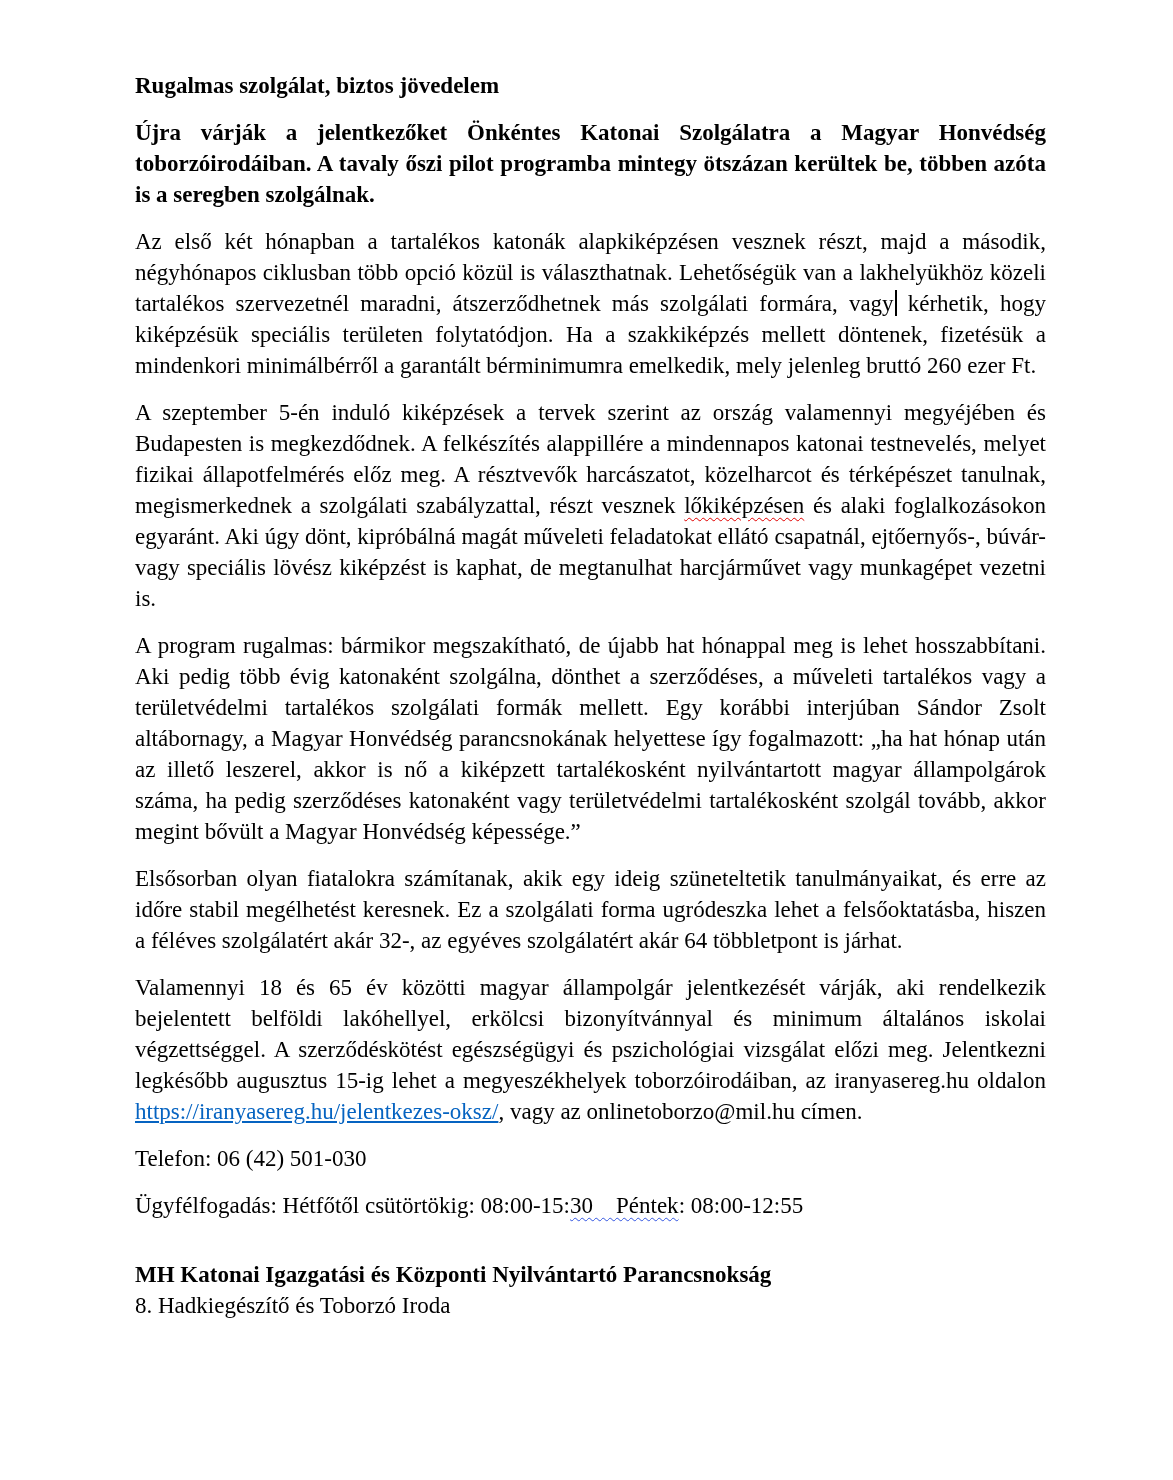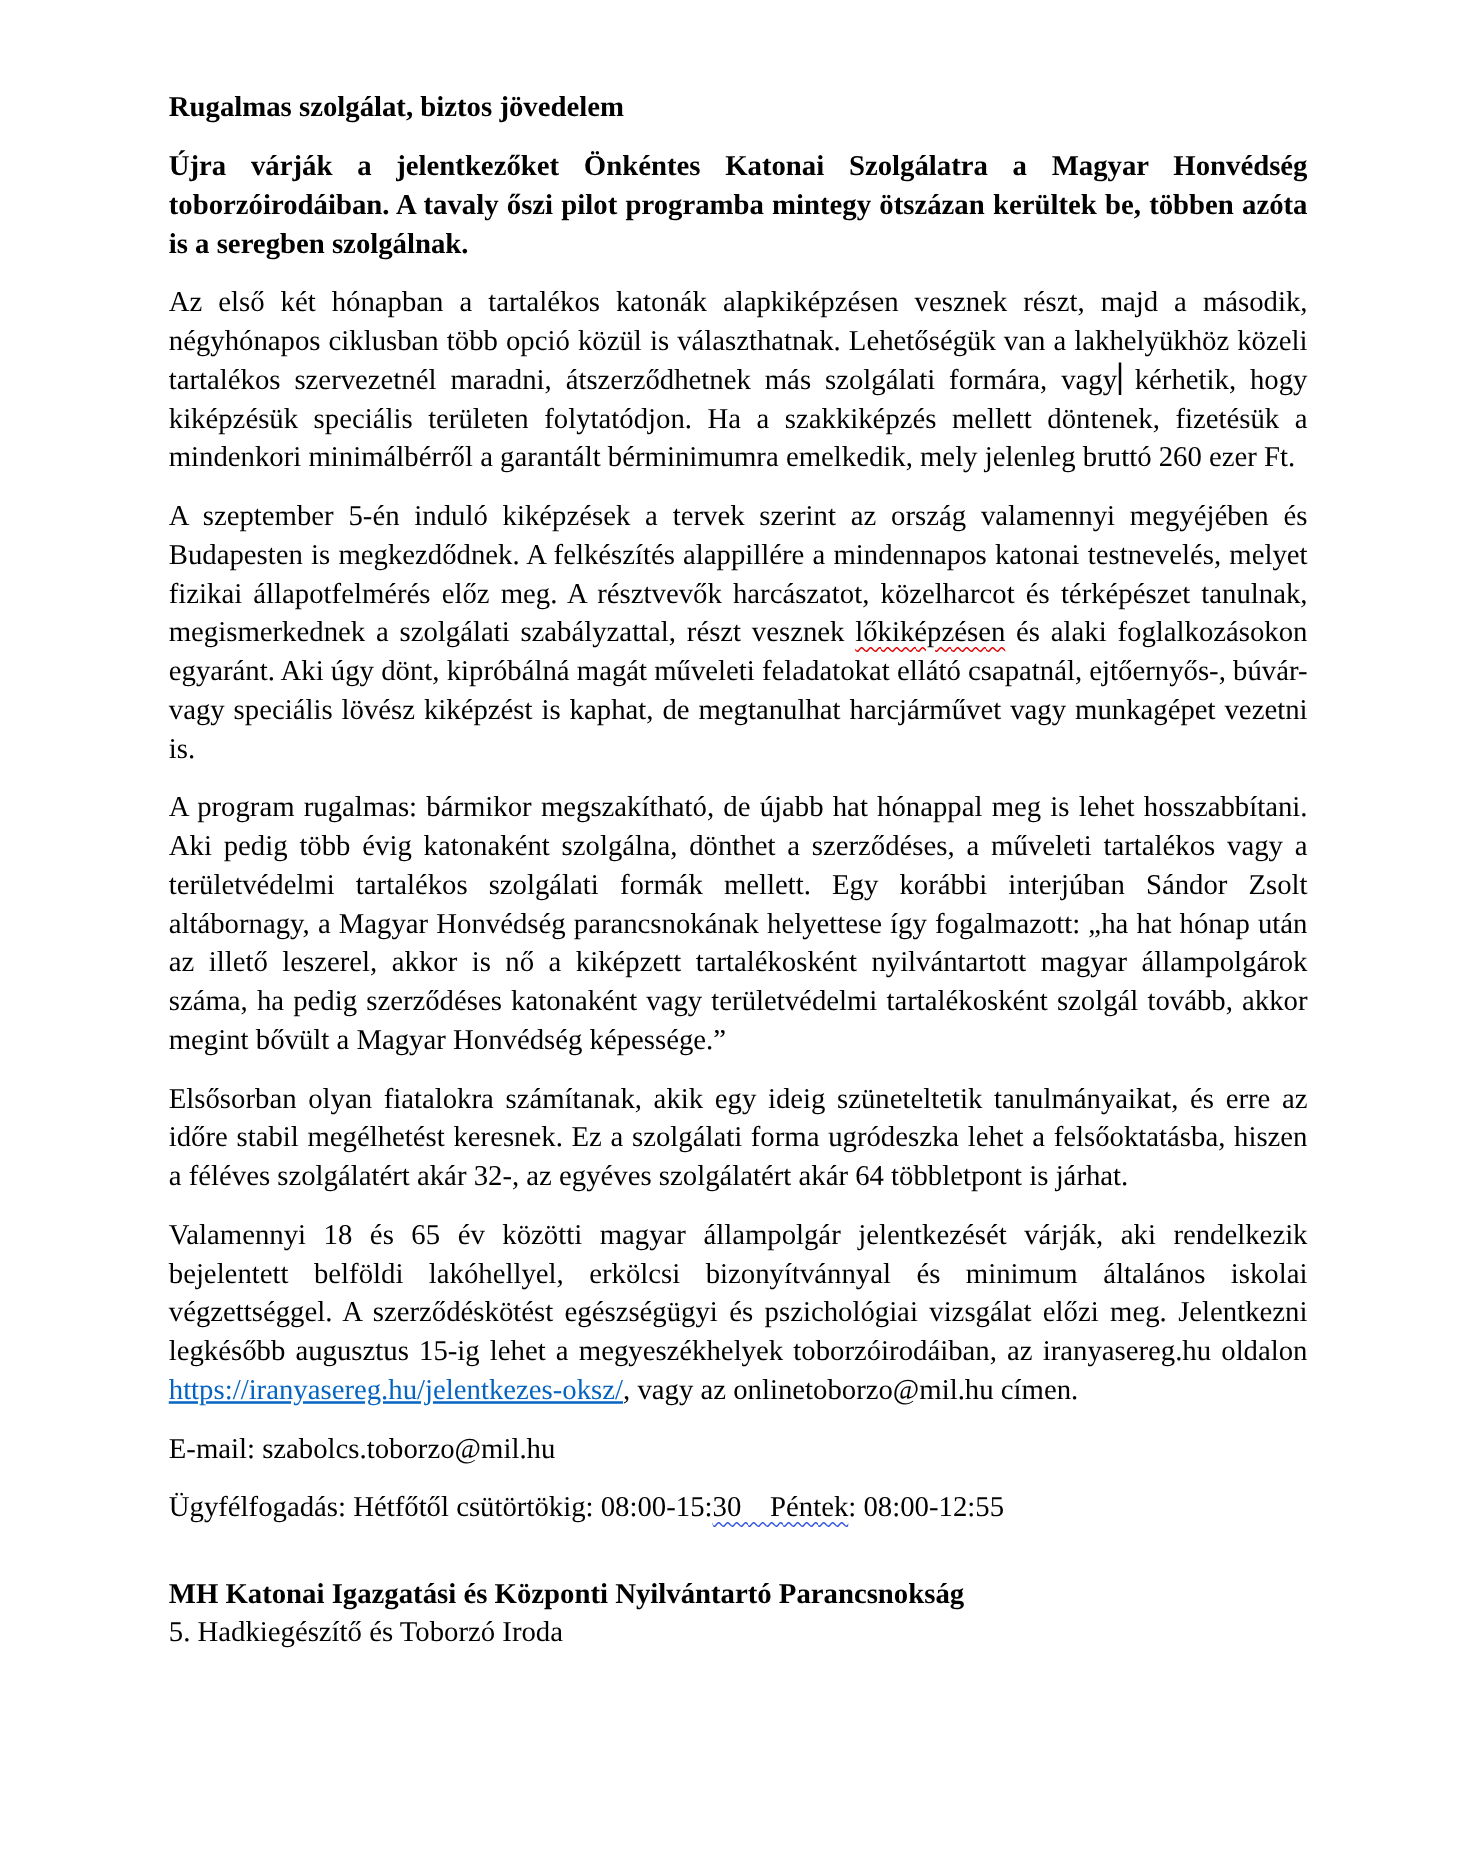--- a/index.html
+++ b/index.html
@@ -71,20 +71,20 @@
 
 <div class="page">
   <h1 class="doc-title">Rugalmas szolgálat, biztos jövedelem</h1>
   <div id="document-body">
       <p class="para bold"><span>Újra várják a jelentkezőket Önkéntes Katonai Szolgálatra a Magyar Honvédség toborzóirodáiban. A tavaly őszi pilot programba mintegy ötszázan kerültek be, többen azóta is a seregben szolgálnak.</span></p>
       <p class="para"><span>Az első két hónapban a tartalékos katonák alapkiképzésen vesznek részt, majd a második, négyhónapos ciklusban több opció közül is választhatnak. Lehetőségük van a lakhelyükhöz közeli tartalékos szervezetnél maradni, átszerződhetnek más szolgálati formára, vagy</span><span class="caret"></span><span> kérhetik, hogy kiképzésük speciális területen folytatódjon. Ha a szakkiképzés mellett döntenek, fizetésük a mindenkori minimálbérről a garantált bérminimumra emelkedik, mely jelenleg bruttó 260 ezer Ft.</span></p>
       <p class="para"><span>A szeptember 5-én induló kiképzések a tervek szerint az ország valamennyi megyéjében és Budapesten is megkezdődnek. A felkészítés alappillére a mindennapos katonai testnevelés, melyet fizikai állapotfelmérés előz meg. A résztvevők harcászatot, közelharcot és térképészet tanulnak, megismerkednek a szolgálati szabályzattal, részt vesznek </span><span class="squiggle-red">lőkiképzésen</span><span> és alaki foglalkozásokon egyaránt. Aki úgy dönt, kipróbálná magát műveleti feladatokat ellátó csapatnál, ejtőernyős-, búvár- vagy speciális lövész kiképzést is kaphat, de megtanulhat harcjárművet vagy munkagépet vezetni is.</span></p>
       <p class="para"><span>A program rugalmas: bármikor megszakítható, de újabb hat hónappal meg is lehet hosszabbítani. Aki pedig több évig katonaként szolgálna, dönthet a szerződéses, a műveleti tartalékos vagy a területvédelmi tartalékos szolgálati formák mellett. Egy korábbi interjúban Sándor Zsolt altábornagy, a Magyar Honvédség parancsnokának helyettese így fogalmazott: „ha hat hónap után az illető leszerel, akkor is nő a kiképzett tartalékosként nyilvántartott magyar állampolgárok száma, ha pedig szerződéses katonaként vagy területvédelmi tartalékosként szolgál tovább, akkor megint bővült a Magyar Honvédség képessége.”</span></p>
       <p class="para"><span>Elsősorban olyan fiatalokra számítanak, akik egy ideig szüneteltetik tanulmányaikat, és erre az időre stabil megélhetést keresnek. Ez a szolgálati forma ugródeszka lehet a felsőoktatásba, hiszen a féléves szolgálatért akár 32-, az egyéves szolgálatért akár 64 többletpont is járhat.</span></p>
       <p class="para"><span>Valamennyi 18 és 65 év közötti magyar állampolgár jelentkezését várják, aki rendelkezik bejelentett belföldi lakóhellyel, erkölcsi bizonyítvánnyal és minimum általános iskolai végzettséggel. A szerződéskötést egészségügyi és pszichológiai vizsgálat előzi meg. Jelentkezni legkésőbb augusztus 15-ig lehet a megyeszékhelyek toborzóirodáiban, az iranyasereg.hu oldalon </span><span class="link">https://iranyasereg.hu/jelentkezes-oksz/</span><span>, vagy az onlinetoborzo@mil.hu címen.</span></p>
-      <p class="para"><span>E-mail: szabolcs.toborzo@mil.hu</span></p>
+      <p class="para"><span>Telefon: 06 (42) 501-030</span></p>
       <p class="para"><span>Ügyfélfogadás: Hétfőtől csütörtökig: 08:00-15:</span><span class="squiggle-blue">30&nbsp;&nbsp;&nbsp;&nbsp;Péntek</span><span>: 08:00-12:55</span></p>
     </div>
   <div class="footer">
     <p class="org">MH Katonai Igazgatási és Központi Nyilvántartó Parancsnokság</p>
-    <p>5. Hadkiegészítő és Toborzó Iroda</p>
+    <p>8. Hadkiegészítő és Toborzó Iroda</p>
   </div>
 </div>
 
 </body></html>

